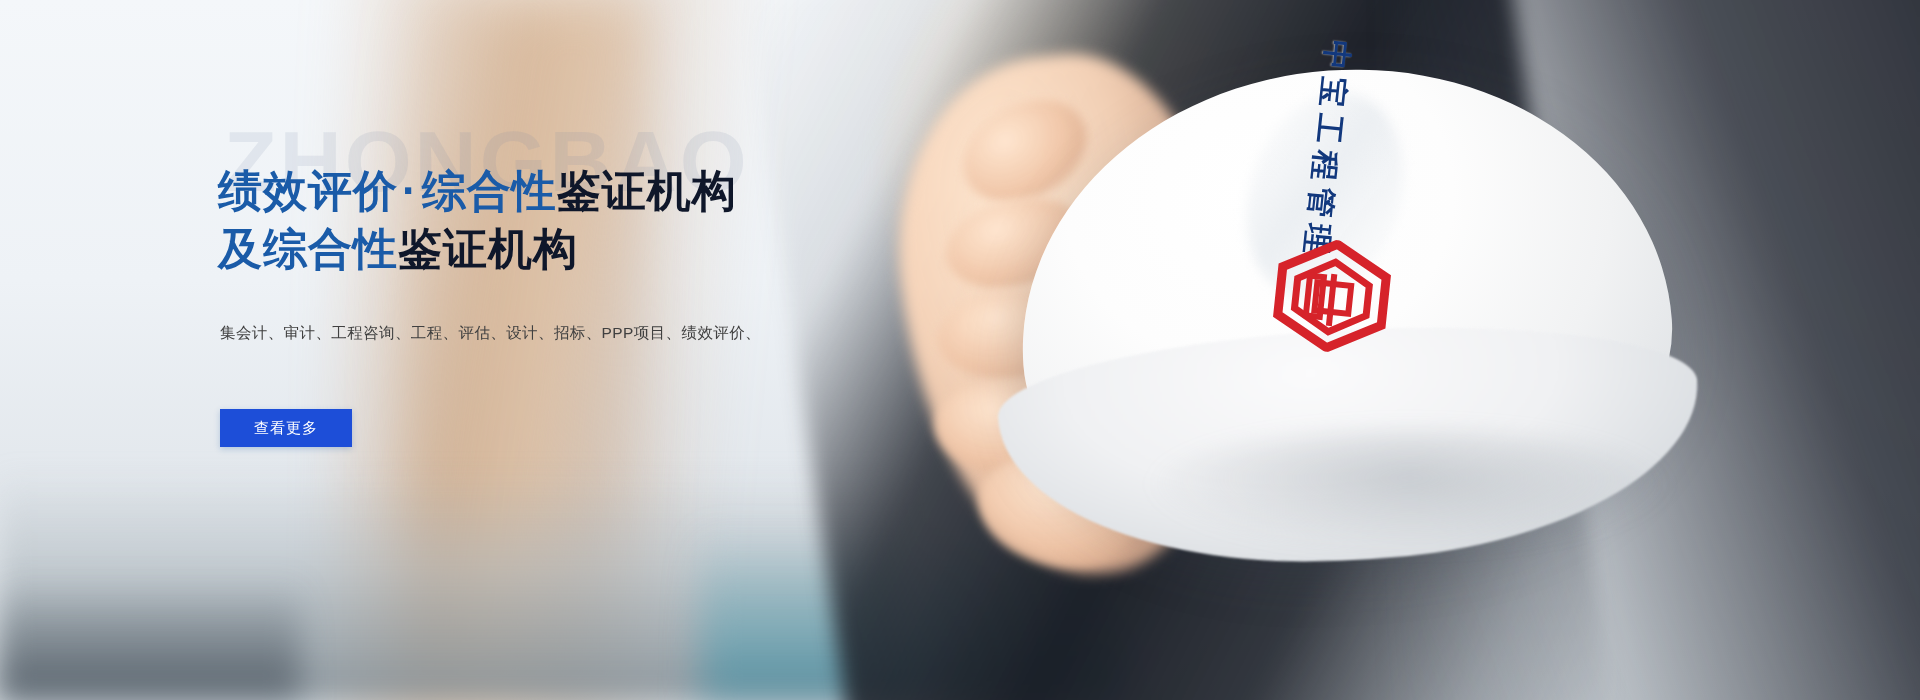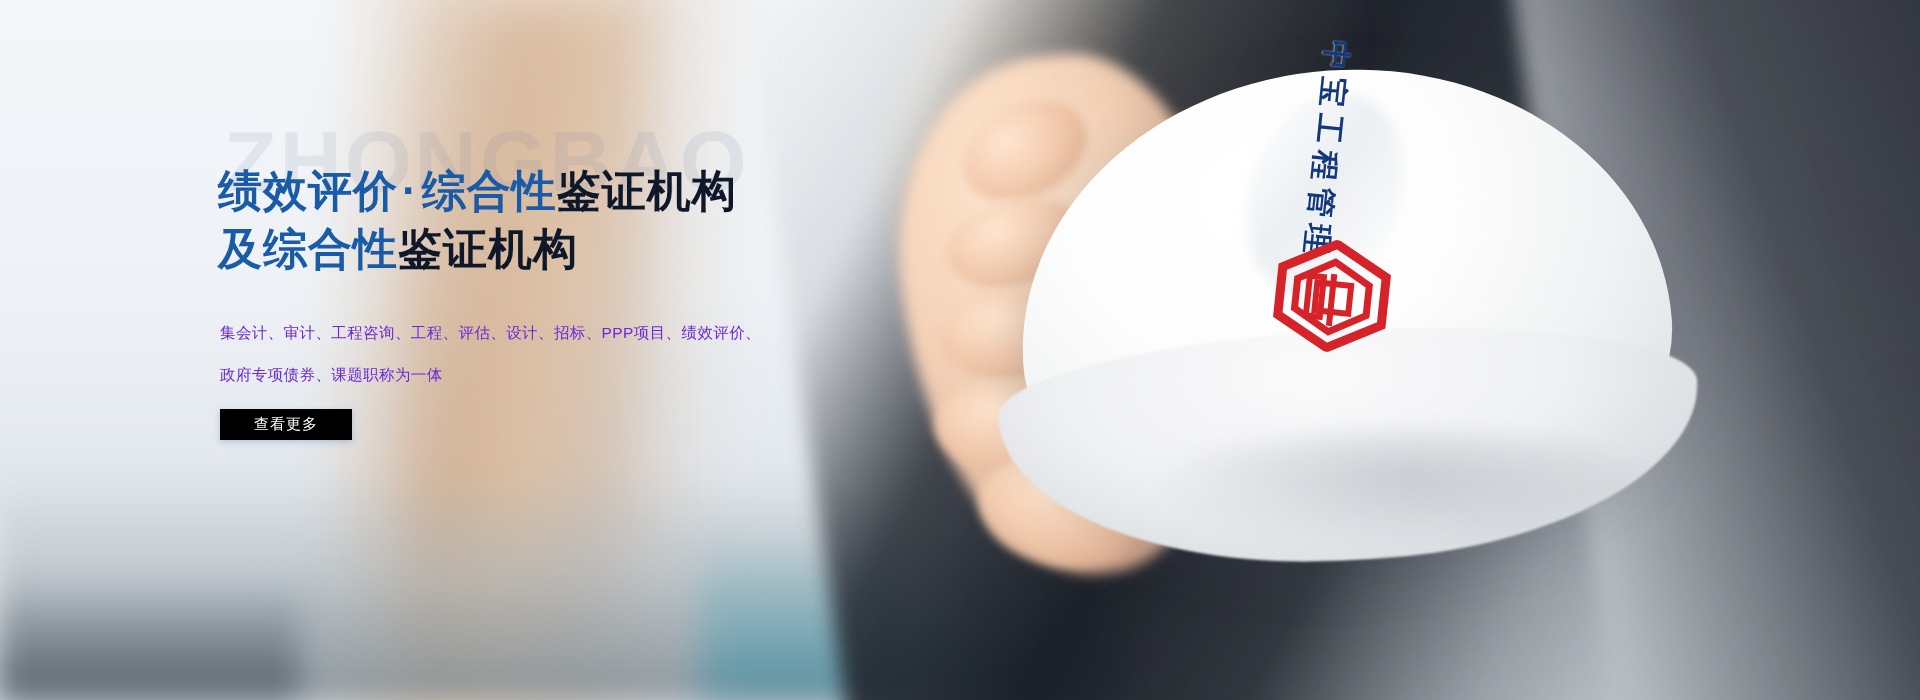--- a/index.html
+++ b/index.html
@@ -241,35 +241,35 @@
 
   .desc {
     position: absolute;
     left: 2px;
     top: 312px;
     width: 600px;
   }
   .desc-line {
     font-size: 15.5px;
     line-height: 42px;
-    color: #6d28d9;
+    color: #404040;
     letter-spacing: 0.4px;
     white-space: nowrap;
   }
 
   .cta {
     position: absolute;
     left: 2px;
     top: 409px;
     display: inline-flex;
     align-items: center;
     justify-content: center;
     width: 132px;
-    height: 31px;
-    background: #000000;
+    height: 38px;
+    background: #1d4ed8;
     color: #ffffff;
     font-size: 15px;
     letter-spacing: 1px;
     border: none;
     cursor: pointer;
     box-shadow: 0 2px 6px rgba(26,91,168,0.25);
   }
 </style>
 </head>
 <body>
@@ -316,18 +316,17 @@
       <div class="headline-line">
         <span>绩效评价</span><span class="hl-dot">·</span><span>综合性</span><span class="hl-accent">鉴证机构</span>
       </div>
       <div class="headline-line">
         <span>及综合性</span><span class="hl-accent">鉴证机构</span>
       </div>
     </div>
 
     <div class="desc">
       <div class="desc-line">集会计、审计、工程咨询、工程、评估、设计、招标、PPP项目、绩效评价、</div>
-      <div class="desc-line">政府专项债券、课题职称为一体</div>
     </div>
 
     <button class="cta">查看更多</button>
   </div>
 </div>
 
 </body></html>

